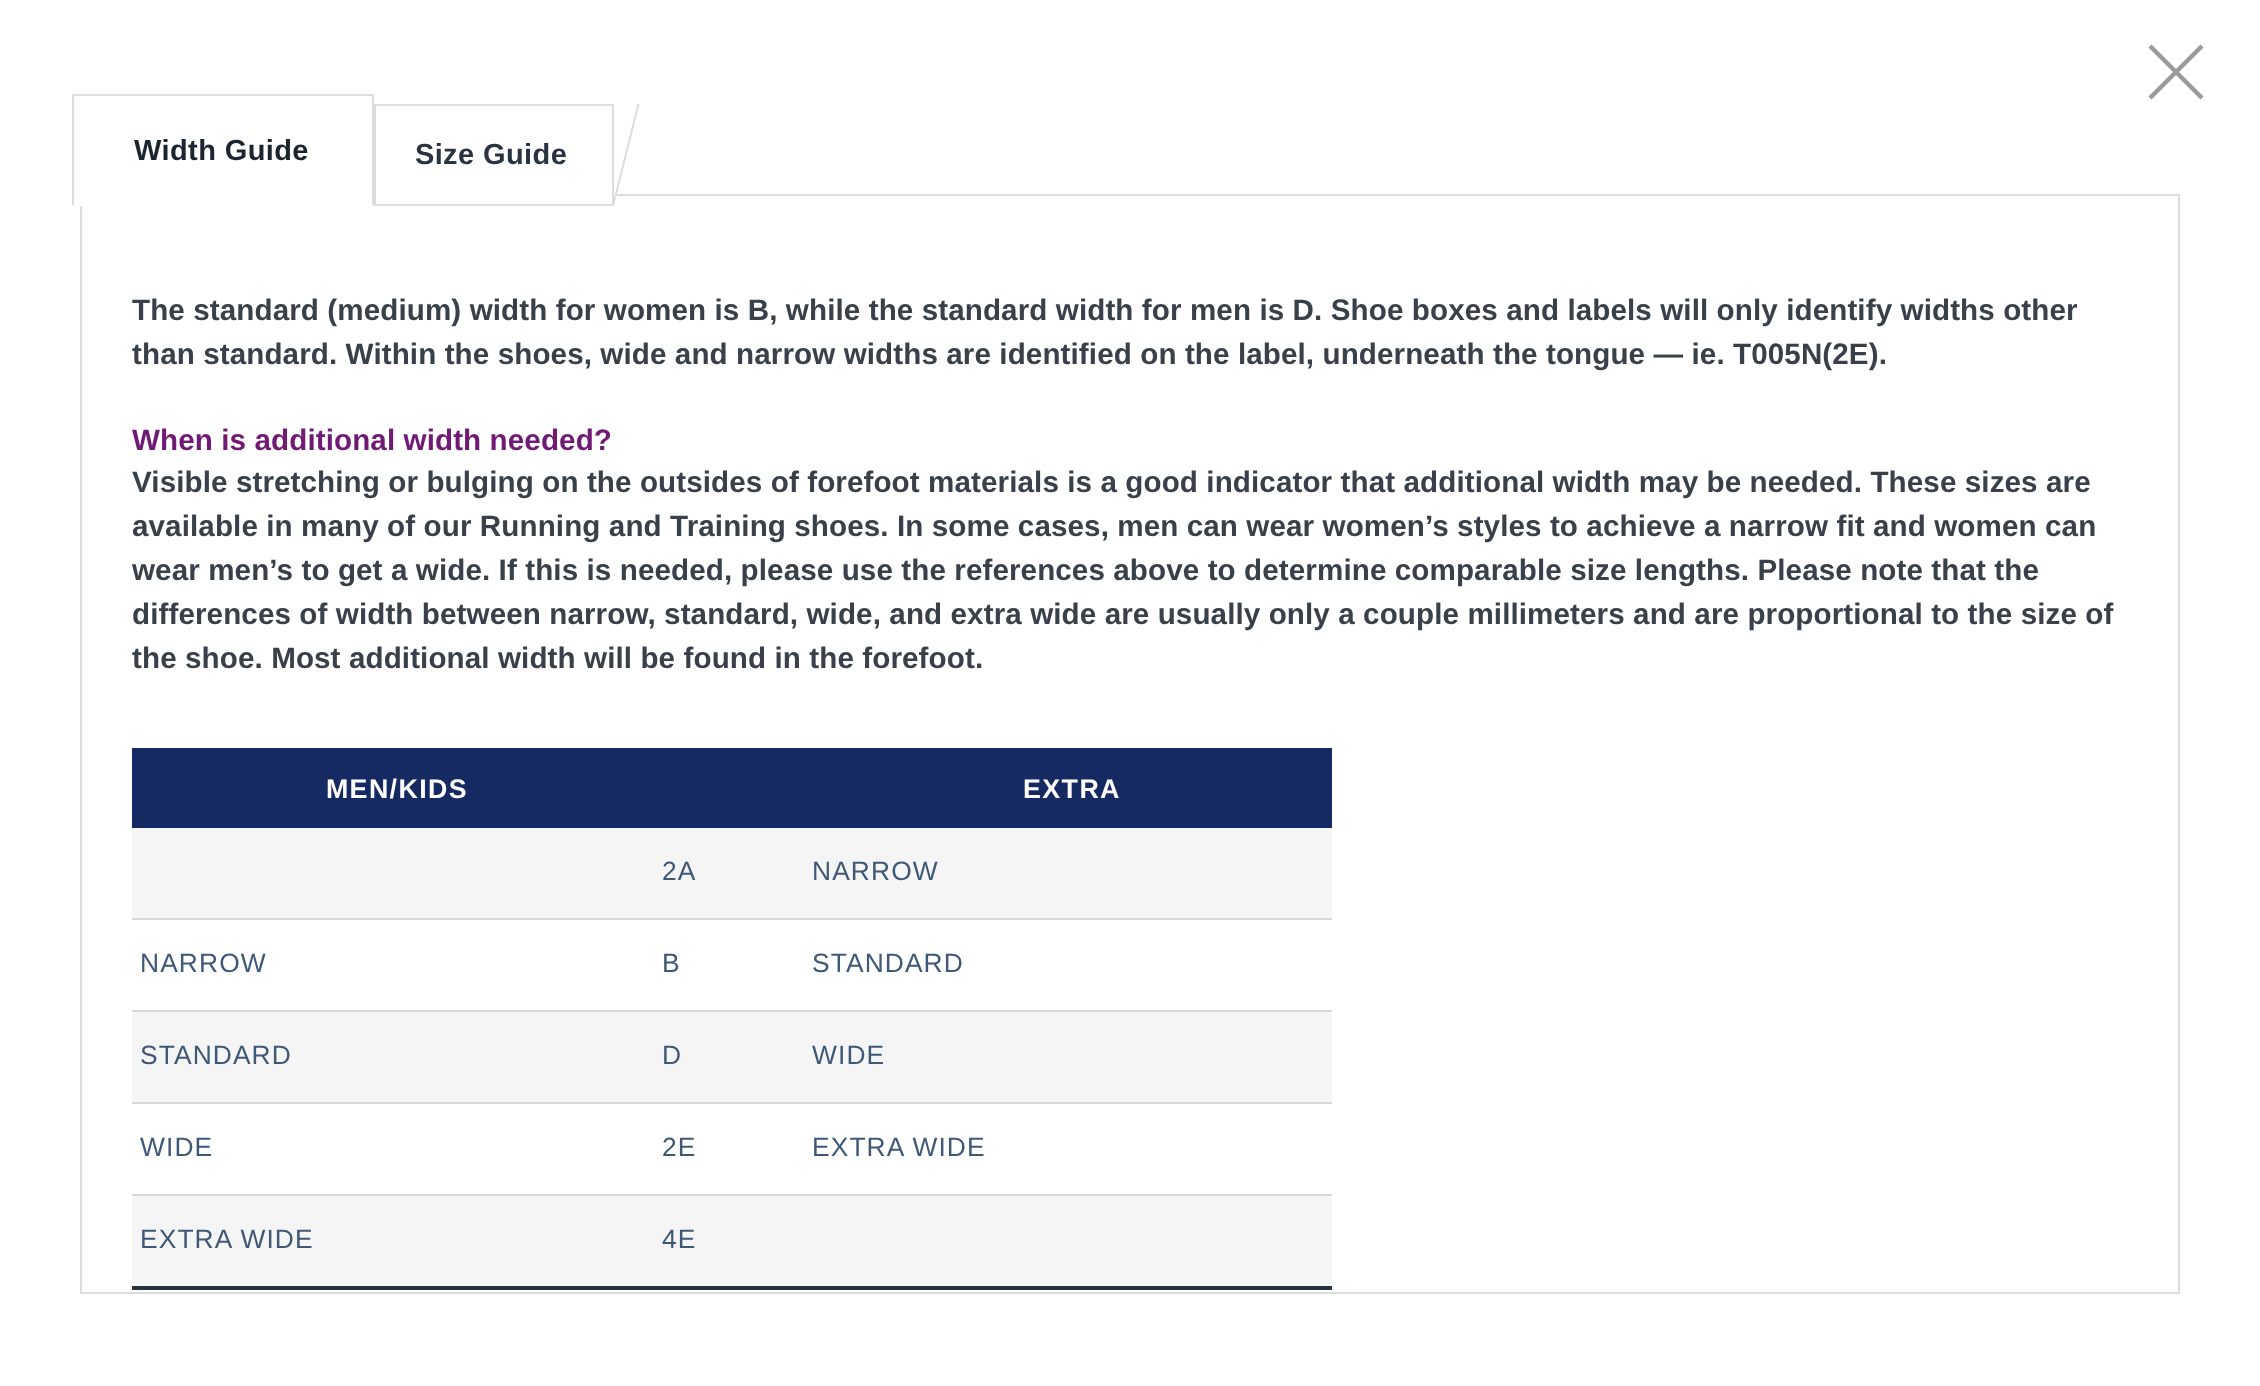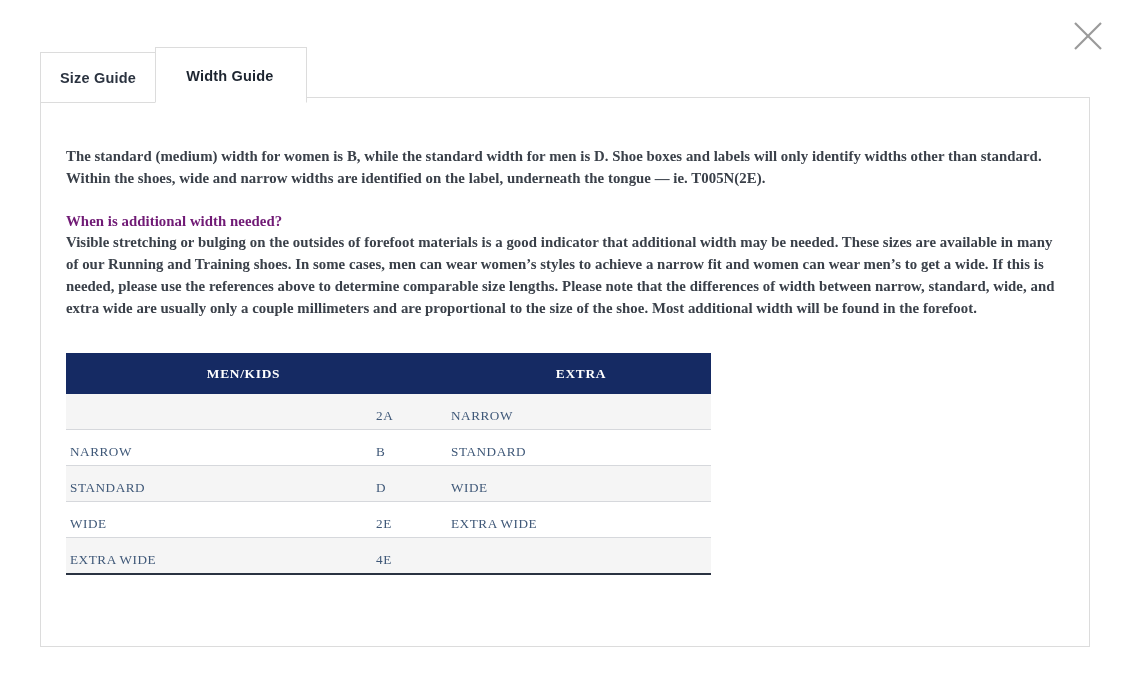--- a/index.html
+++ b/index.html
@@ -84,21 +84,20 @@
   .panel {
     position: absolute;
     left: 40px;
     top: 97px;
     width: 1050px;
     height: 550px;
     border: 1px solid #dcdcdc;
     box-sizing: border-box;
     background: #ffffff;
     z-index: 1;
-    font-family: Liberation Serif, serif;
   }
 
   .content {
     padding: 48px 24px 0 25px;
   }
 
   p {
     margin: 0;
     font-size: 14.8px;
     line-height: 21.8px;
@@ -124,52 +123,52 @@
   }
   table.width-table th {
     background: #152a63;
     color: #ffffff;
     font-size: 13.4px;
     font-weight: bold;
     letter-spacing: 0.7px;
     padding: 13px 0 12px 0;
     text-align: center;
   }
-  table.width-table th.col-men { width: 265px; padding-left: 45px; }
+  table.width-table th.col-men { width: 265px; }
   table.width-table th.col-mid { width: 75px; }
   table.width-table th.col-women { width: 260px; }
 
   table.width-table td {
     font-size: 13.2px;
     color: #3f5878;
     letter-spacing: 0.55px;
-    padding: 14px 0 5px 0;
+    padding: 14px 0 16px 0;
     border-bottom: 1px solid #d6d8dc;
     vertical-align: middle;
   }
   table.width-table td.c1 { padding-left: 4px; }
   table.width-table tr.odd td { background: #f5f5f5; }
   table.width-table tr:last-child td { border-bottom: 2px solid #2a3342; }
 </style>
 </head>
 <body>
 
 <button class="close-btn" aria-label="Close">
   <svg width="40" height="40" viewBox="0 0 40 40">
     <line x1="7" y1="7" x2="33" y2="33" stroke="#9a9a9a" stroke-width="2.2"></line>
     <line x1="33" y1="7" x2="7" y2="33" stroke="#9a9a9a" stroke-width="2.2"></line>
   </svg>
 </button>
 
 <div class="tabs">
+  <div class="tab active">
+    <span>Width Guide</span>
+  </div>
   <div class="tab inactive">
     <span>Size Guide</span>
-  </div>
-  <div class="tab active">
-    <span>Width Guide</span>
   </div>
 </div>
 
 <div class="panel">
   <div class="content">
 
     <p>The standard (medium) width for women is B, while the standard width for men is D. Shoe boxes and labels will only identify widths other than standard. Within the shoes, wide and narrow widths are identified on the label, underneath the tongue — ie. T005N(2E).</p>
     <div class="para-gap"></div>
     <p class="subhead">When is additional width needed?</p>
     <p>Visible stretching or bulging on the outsides of forefoot materials is a good indicator that additional width may be needed. These sizes are available in many of our Running and Training shoes. In some cases, men can wear women’s styles to achieve a narrow fit and women can wear men’s to get a wide. If this is needed, please use the references above to determine comparable size lengths. Please note that the differences of width between narrow, standard, wide, and extra wide are usually only a couple millimeters and are proportional to the size of the shoe. Most additional width will be found in the forefoot.</p>

